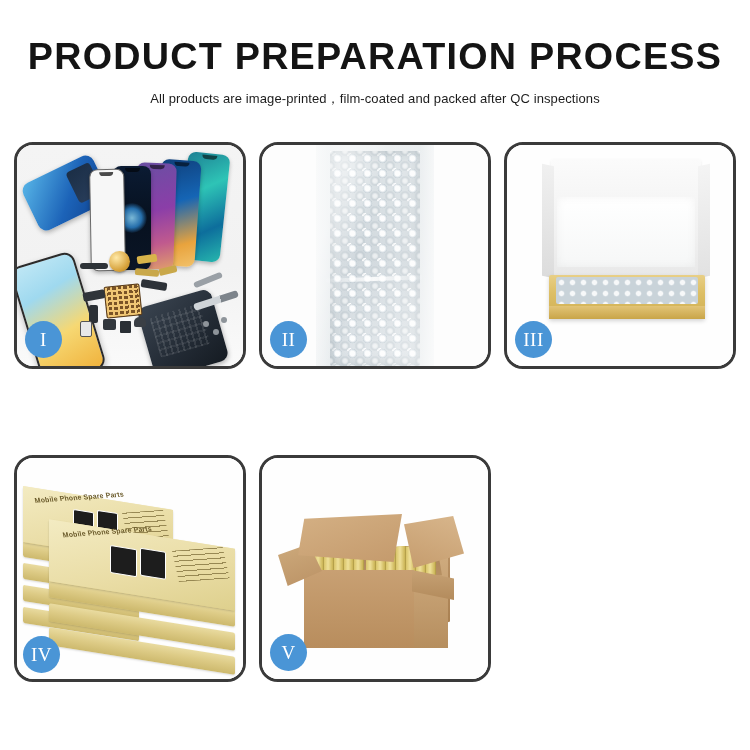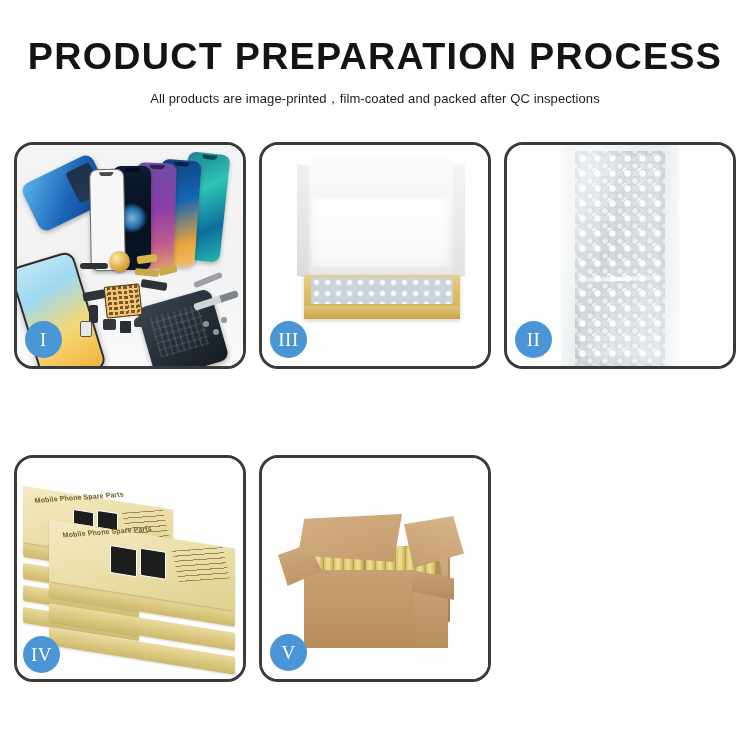--- a/index.html
+++ b/index.html
@@ -379,42 +379,42 @@
         <div class="part pl"></div>
         <div class="part pm"></div>
         <div class="part pn"></div>
         <div class="part po"></div>
         <div class="screwdriver"></div>
       </div>
       <div class="badge">I</div>
     </div>
 
     <div class="card">
-      <div class="scene p3">
-        <div class="lid"></div>
-        <div class="foam"></div>
-        <div class="tray">
-          <div class="tray-in"></div>
-          <div class="tray-lip"></div>
-        </div>
-      </div>
-      <div class="badge">III</div>
-    </div>
-
-    <div class="card">
       <div class="scene p2">
         <div class="bw-sheet">
           <div class="bw-inner">
             <div class="bw-bubbles"></div>
           </div>
           <div class="bw-seam"></div>
           <div class="bw-gloss"></div>
         </div>
       </div>
       <div class="badge">II</div>
+    </div>
+
+    <div class="card">
+      <div class="scene p3">
+        <div class="lid"></div>
+        <div class="foam"></div>
+        <div class="tray">
+          <div class="tray-in"></div>
+          <div class="tray-lip"></div>
+        </div>
+      </div>
+      <div class="badge">III</div>
     </div>
 
     <div class="card">
       <div class="scene p4">
         <div class="stack">
 
           <div class="slab" style="left:2px;top:74px;width:116px;height:16px;transform:skewY(9deg);"></div>
           <div class="slab" style="left:2px;top:96px;width:116px;height:16px;transform:skewY(9deg);"></div>
           <div class="slab" style="left:2px;top:118px;width:116px;height:16px;transform:skewY(9deg);"></div>
           <div class="slab" style="left:2px;top:140px;width:116px;height:16px;transform:skewY(9deg);"></div>

